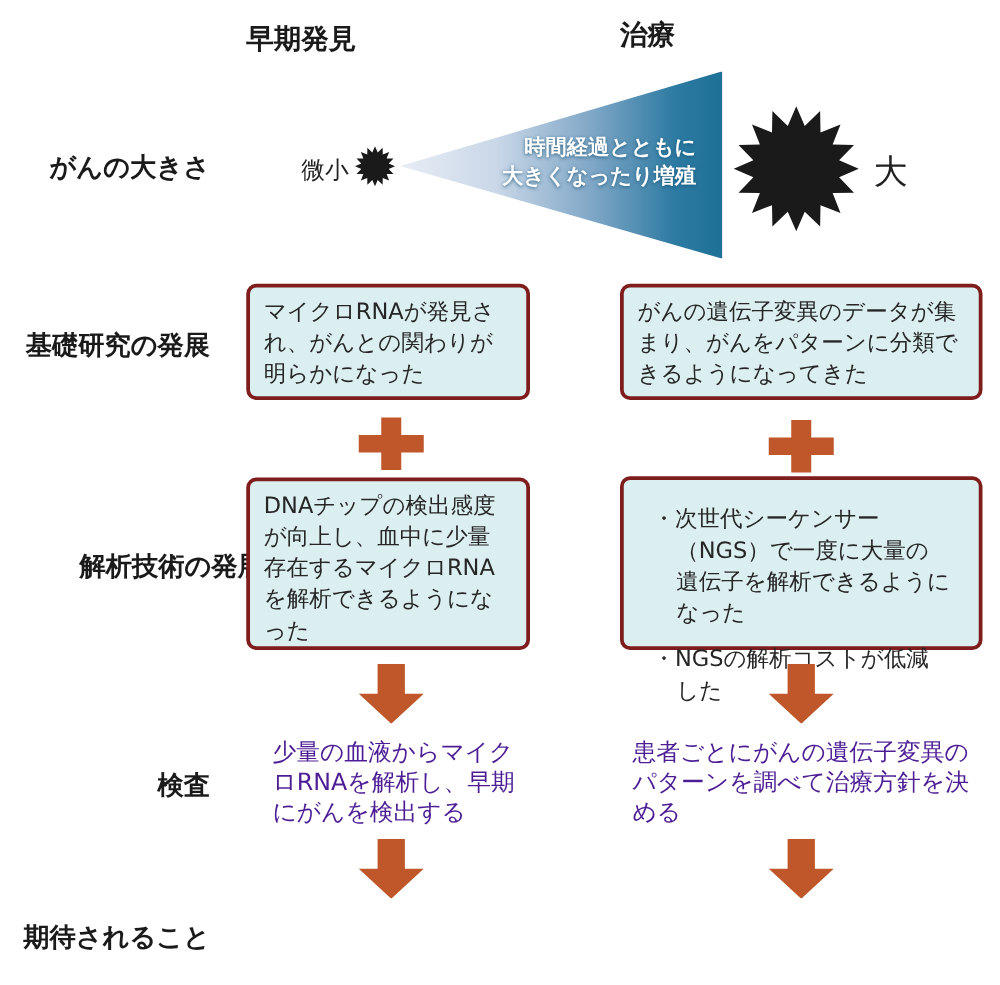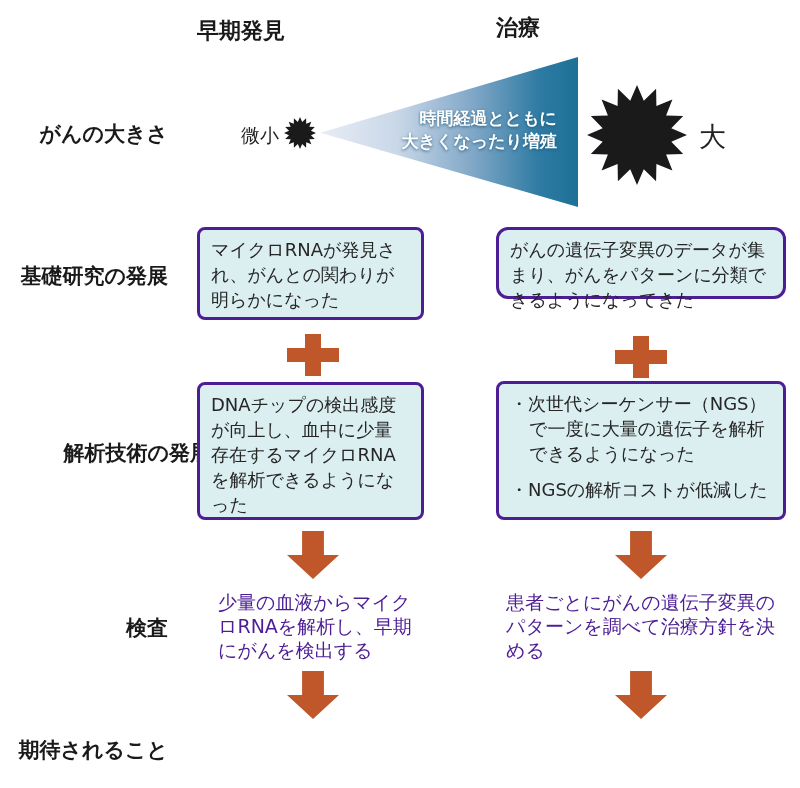--- a/index.html
+++ b/index.html
@@ -30,30 +30,30 @@
     font-size:17px;font-weight:bold;line-height:23px;text-align:right;
     color:#ffffff;text-shadow:0 1px 3px rgba(23,82,115,0.85);
   }
   .tiny-label{left:241px;top:123px;font-size:19px;}
   .large-label{left:699px;top:119px;font-size:27px;}
   .star{display:block;}
   .star polygon{fill:#1a1a1a;}
   .box{
     box-sizing:border-box;
     background:#dbeef0;
-    border:3px solid #4c1d95;
+    border:3px solid #7f1d1d;
     border-radius:8px;
     padding:7px 11px;
     font-size:18px;line-height:25px;color:#262626;
   }
   .box1l{left:197px;top:227px;width:227px;height:93px;}
-  .box1r{left:496px;top:227px;width:290px;height:72px;border-radius:12px;}
+  .box1r{left:496px;top:227px;width:290px;height:93px;}
   .box2l{left:197px;top:382px;width:227px;height:138px;}
   .box2r{left:496px;top:381px;width:290px;height:139px;}
-  .bullet{ text-indent:-19px;padding-left:19px;margin:0; }
+  .bullet{ text-indent:-19px;padding-left:19px;margin:12px; }
   .bullet + .bullet{margin-top:11px;}
   .plus{width:52px;height:42px;}
   .plus .h{position:absolute;left:0;top:14px;width:52px;height:14px;background:#bf572a;}
   .plus .v{position:absolute;left:18px;top:0;width:16px;height:42px;background:#bf572a;}
   .plus-l{left:287px;top:334px;}
   .plus-r{left:615px;top:336px;}
   .arrow{
     width:52px;height:48px;background:#bf572a;
     -webkit-clip-path:polygon(29% 0,71% 0,71% 50%,100% 50%,50% 100%,0 50%,29% 50%);
     clip-path:polygon(29% 0,71% 0,71% 50%,100% 50%,50% 100%,0 50%,29% 50%);

